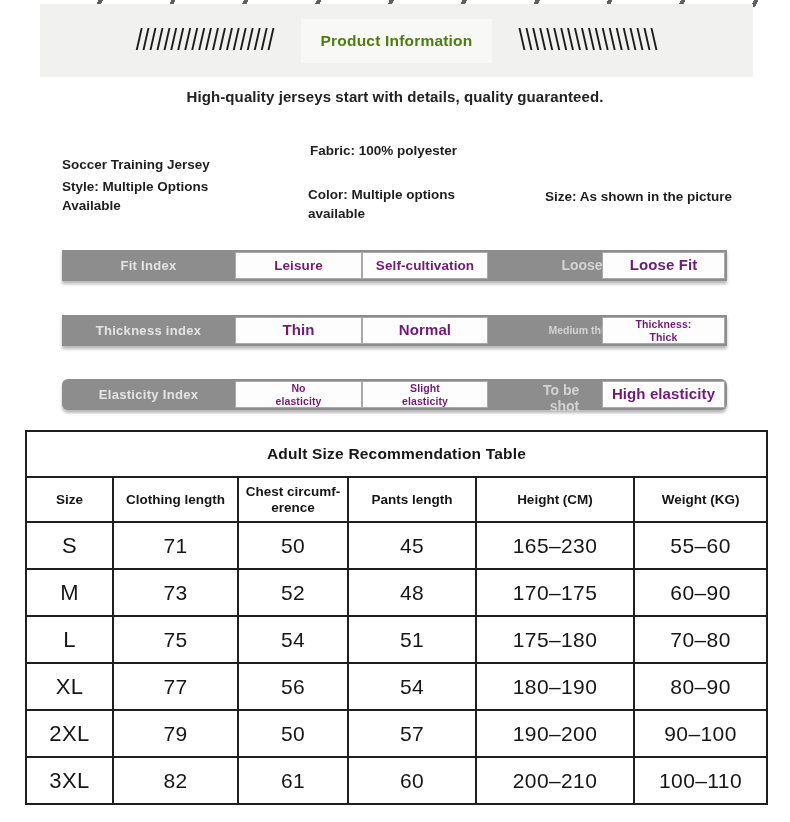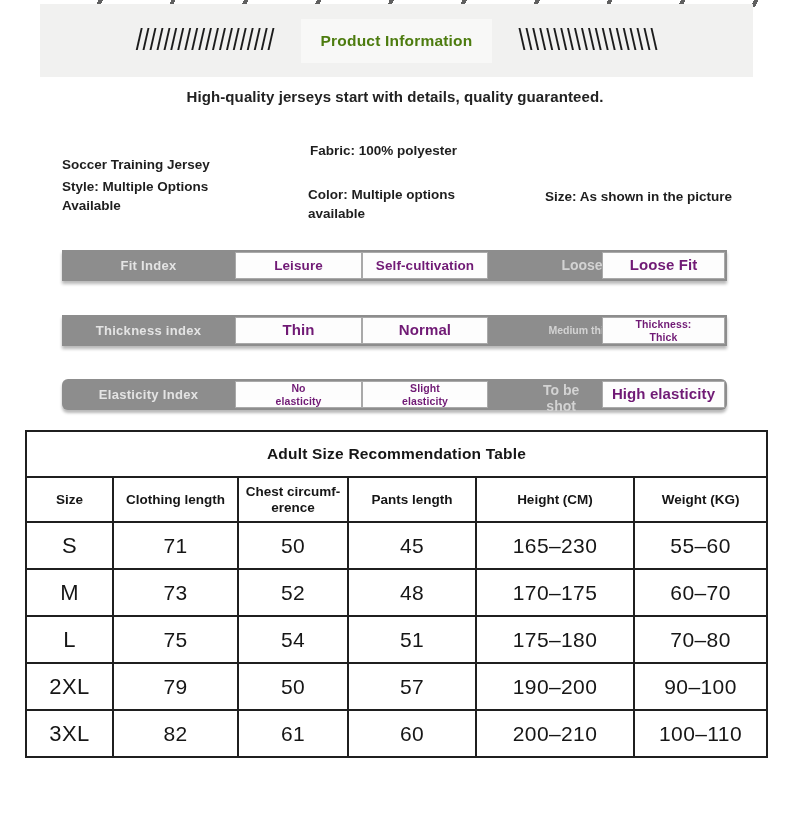--- a/index.html
+++ b/index.html
@@ -85,21 +85,21 @@
     display:flex; align-items:center; justify-content:center;
     color:#d3d3d3; font-size:14px; font-weight:600;
     white-space:pre-line; line-height:1.15; text-align:center;margin-left:27px;
   }
   .txt-md { font-size:15px; }
   .txt-sm { font-size:10.5px; line-height:1.2; }
   .gray-sm { font-size:10.5px;border-radius:9px; }
   .overflowing {
     align-items:flex-start; justify-content:flex-start;
     padding:3px 0 0 28px; box-sizing:border-box;
-    height:44px; text-align:center; overflow:hidden;
+    height:44px; text-align:right; overflow:hidden;
   }
 
   
   .size-table {
     position:absolute; left:25px; top:430px; width:741px;
     border-collapse:collapse; table-layout:fixed;
   }
   .size-table td {
     border:2px solid #1f1f1f;
     text-align:center; vertical-align:middle;
@@ -188,31 +188,39 @@
         <td>45</td>
         <td>165–230</td>
         <td>55–60</td>
       </tr>
       <tr class="t-row">
         <td class="c-size">M</td>
         <td>73</td>
         <td>52</td>
         <td>48</td>
         <td>170–175</td>
-        <td>60–70</td>
+        <td>60–90</td>
       </tr>
       <tr class="t-row">
         <td class="c-size">L</td>
         <td>75</td>
         <td>54</td>
         <td>51</td>
         <td>175–180</td>
         <td>70–80</td>
       </tr>
       <tr class="t-row">
+        <td class="c-size">XL</td>
+        <td>77</td>
+        <td>56</td>
+        <td>54</td>
+        <td>180–190</td>
+        <td>80–90</td>
+      </tr>
+      <tr class="t-row">
         <td class="c-size">2XL</td>
         <td>79</td>
         <td>50</td>
         <td>57</td>
         <td>190–200</td>
         <td>90–100</td>
       </tr>
       <tr class="t-row">
         <td class="c-size">3XL</td>
         <td>82</td>

